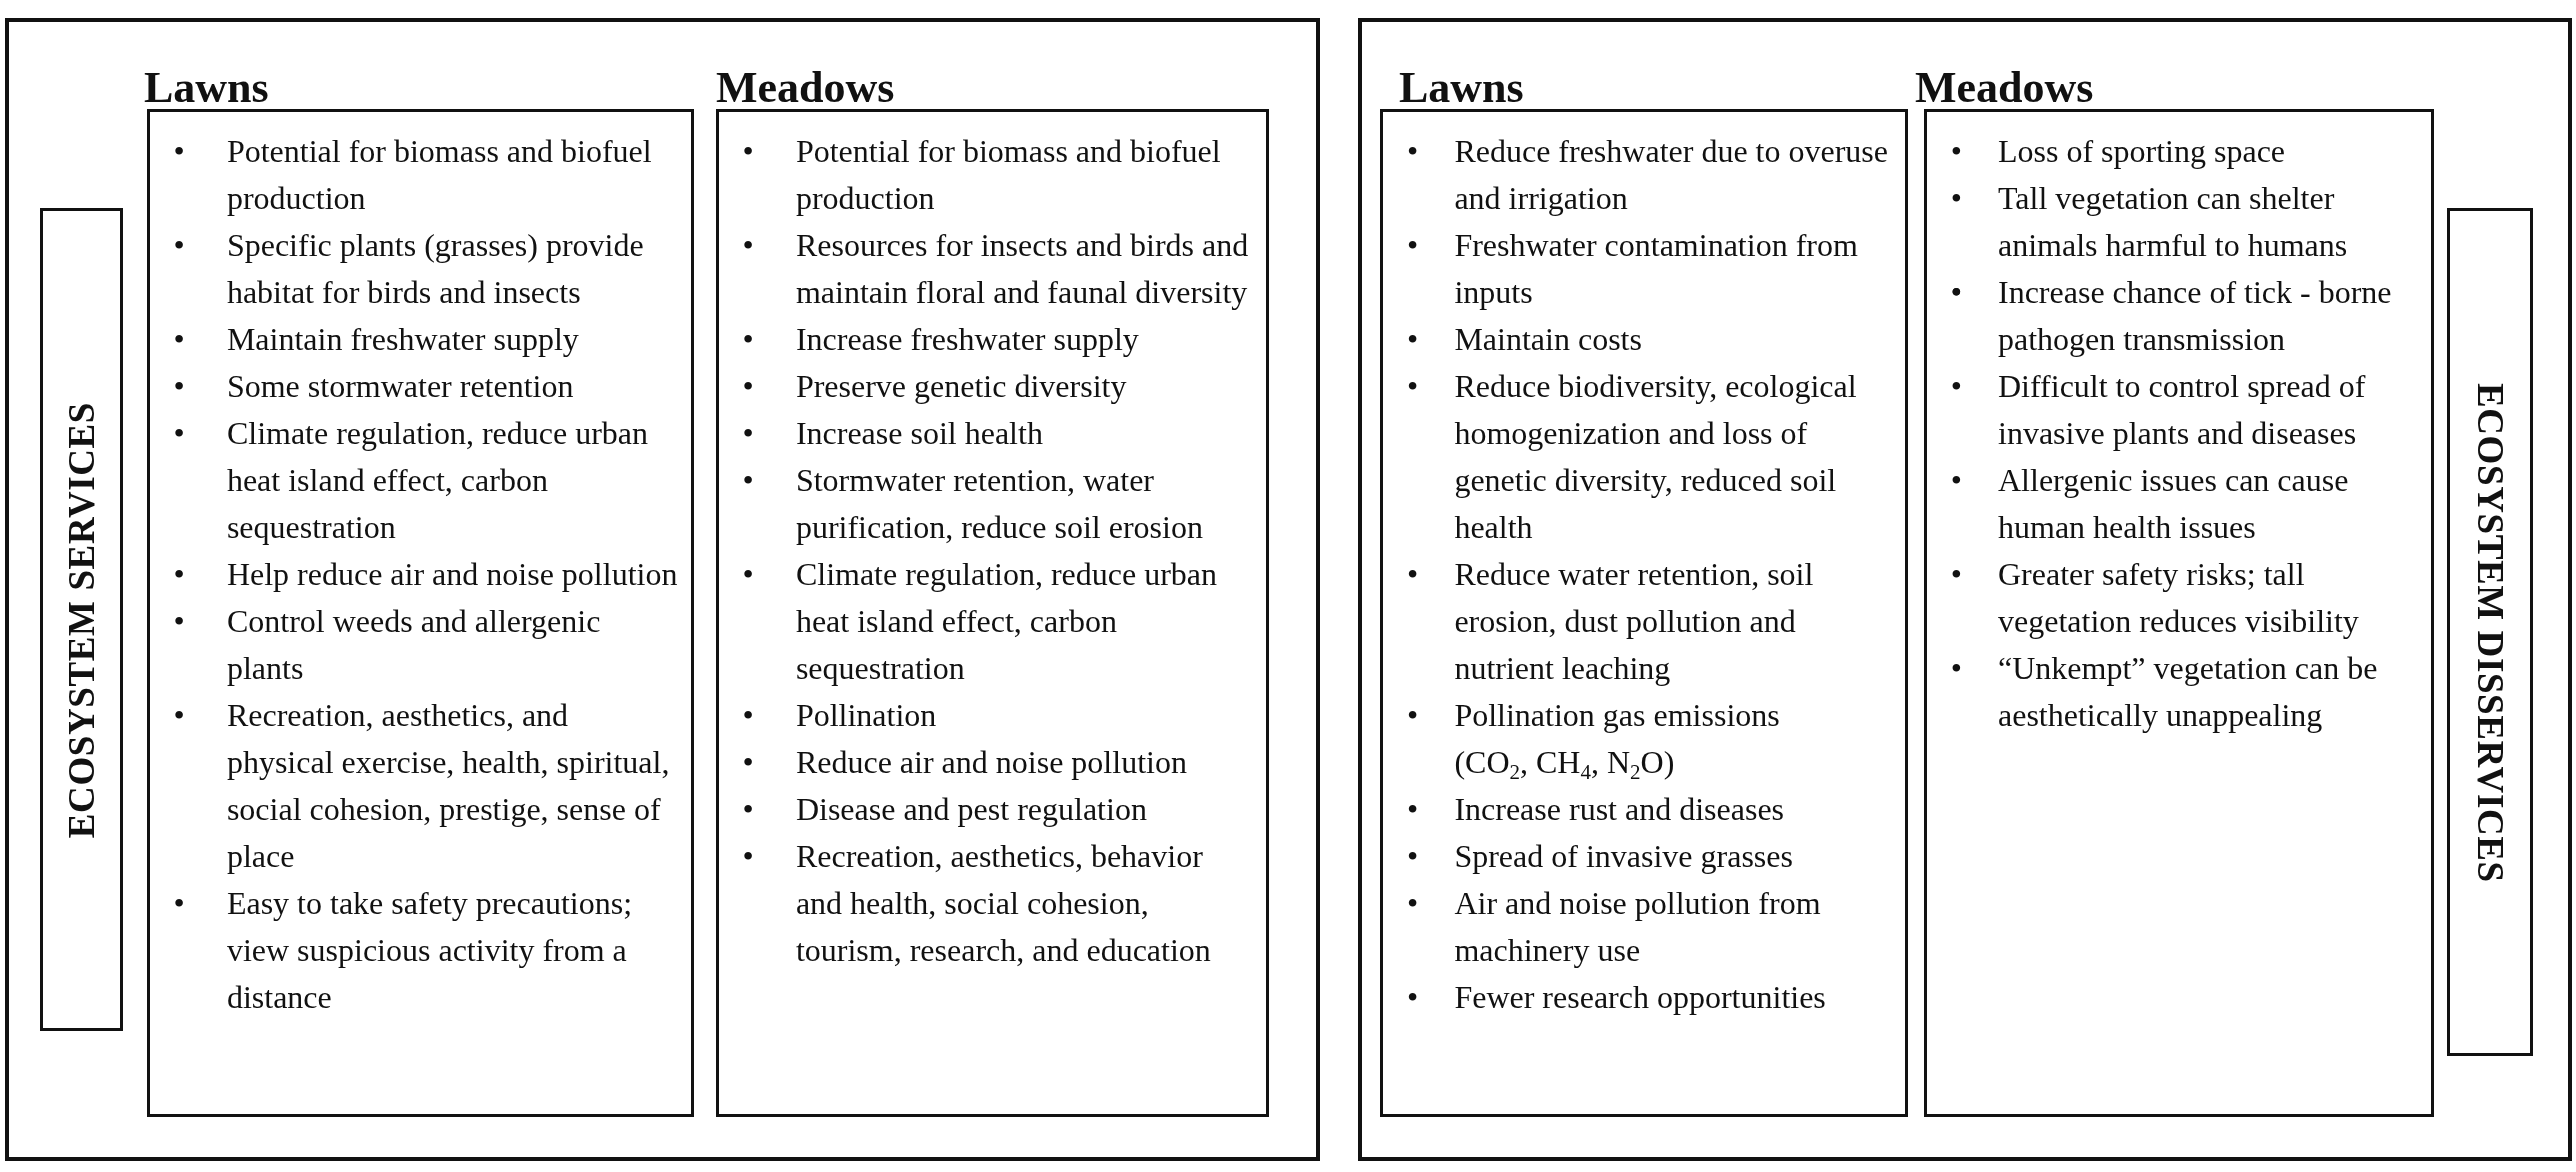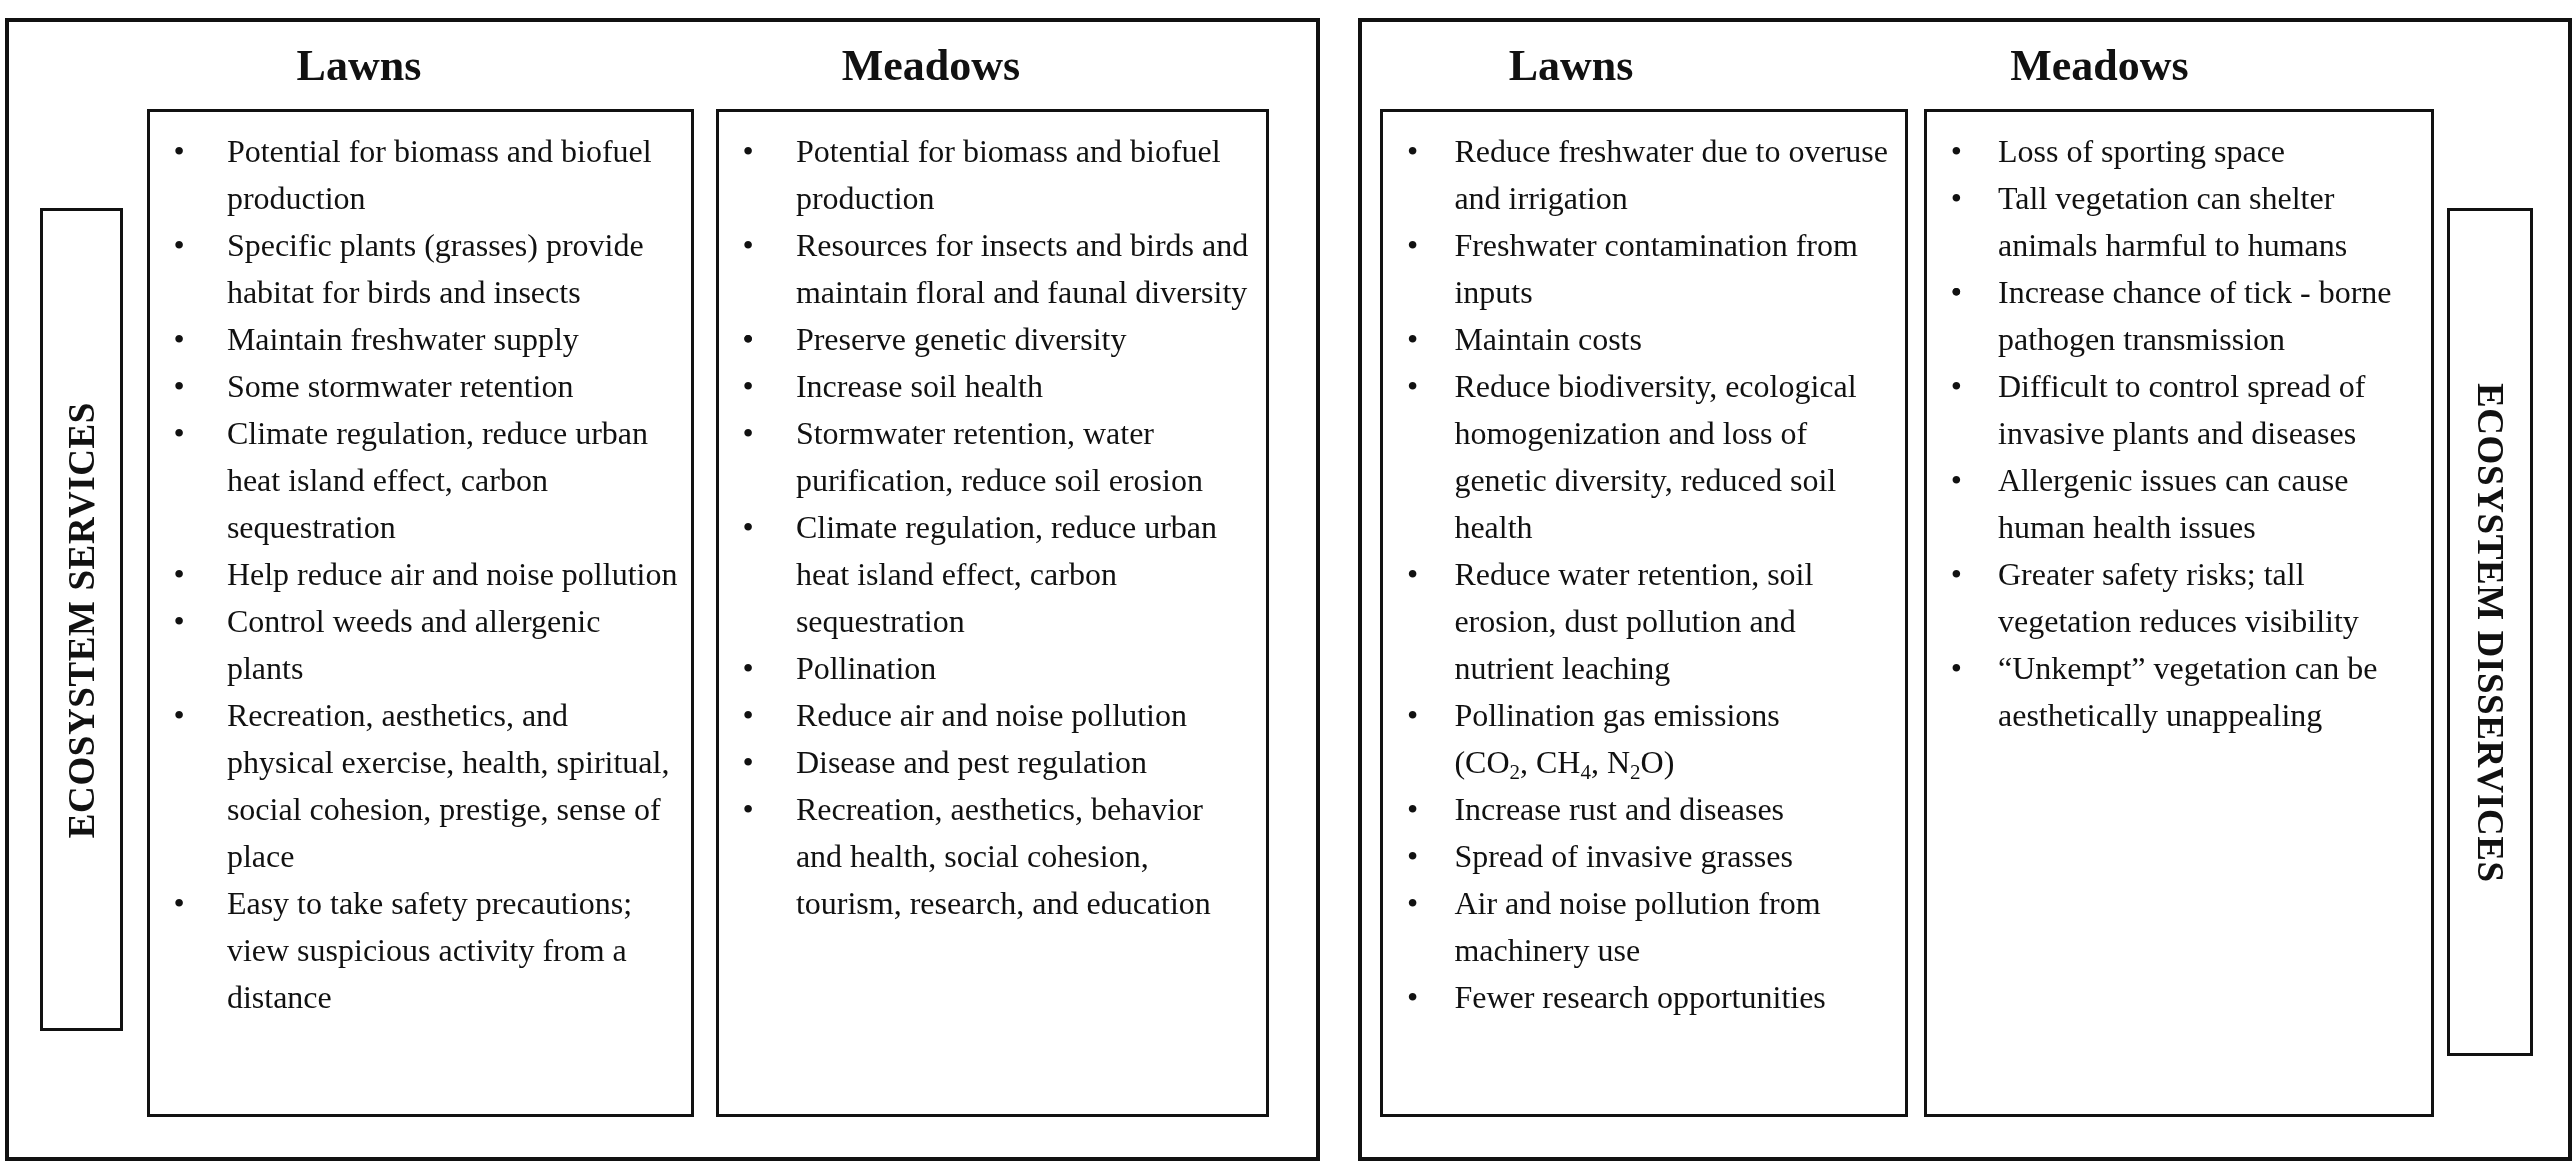--- a/index.html
+++ b/index.html
@@ -41,24 +41,24 @@
       font-size: 37px;
       letter-spacing: 0.6px;
       white-space: nowrap;
     }
     #label-services { left: 31px; top: 186px; width: 83px; height: 823px; }
     #label-services span { transform: rotate(180deg); }
     #label-disservices { left: 1085px; top: 186px; width: 86px; height: 848px; }
 
     .col-title {
       position: absolute;
-      top: 18px;
+      top: 40px;
       font-weight: bold;
       font-size: 44px;
-      text-align: center;
+      text-align: left;
     }
 
     .col-box {
       position: absolute;
       top: 87px;
       border: 3.1px solid #111111;
       box-sizing: border-box;
       background: #ffffff;
       padding: 15.4px 11px 12.3px 17px;
     }
@@ -118,21 +118,21 @@
       <li><span class="bullet">•</span><span>Control weeds and allergenic plants</span></li>
       <li><span class="bullet">•</span><span>Recreation, aesthetics, and physical exercise, health, spiritual, social cohesion, prestige, sense of place</span></li>
       <li><span class="bullet">•</span><span>Easy to take safety precautions; view suspicious activity from a distance</span></li>
     </ul>
   </div>
 
   <div id="box-services-meadows" class="col-box">
     <ul>
       <li><span class="bullet">•</span><span>Potential for biomass and biofuel production</span></li>
       <li><span class="bullet">•</span><span>Resources for insects and birds and maintain floral and faunal diversity</span></li>
-      <li><span class="bullet">•</span></li>
+      <li><span class="bullet">•</span><span>Increase freshwater supply</span></li>
       <li><span class="bullet">•</span><span>Preserve genetic diversity</span></li>
       <li><span class="bullet">•</span><span>Increase soil health</span></li>
       <li><span class="bullet">•</span><span>Stormwater retention, water purification, reduce soil erosion</span></li>
       <li><span class="bullet">•</span><span>Climate regulation, reduce urban heat island effect, carbon sequestration</span></li>
       <li><span class="bullet">•</span><span>Pollination</span></li>
       <li><span class="bullet">•</span><span>Reduce air and noise pollution</span></li>
       <li><span class="bullet">•</span><span>Disease and pest regulation</span></li>
       <li><span class="bullet">•</span><span>Recreation, aesthetics, behavior and health, social cohesion, tourism, research, and education</span></li>
     </ul>
   </div>

